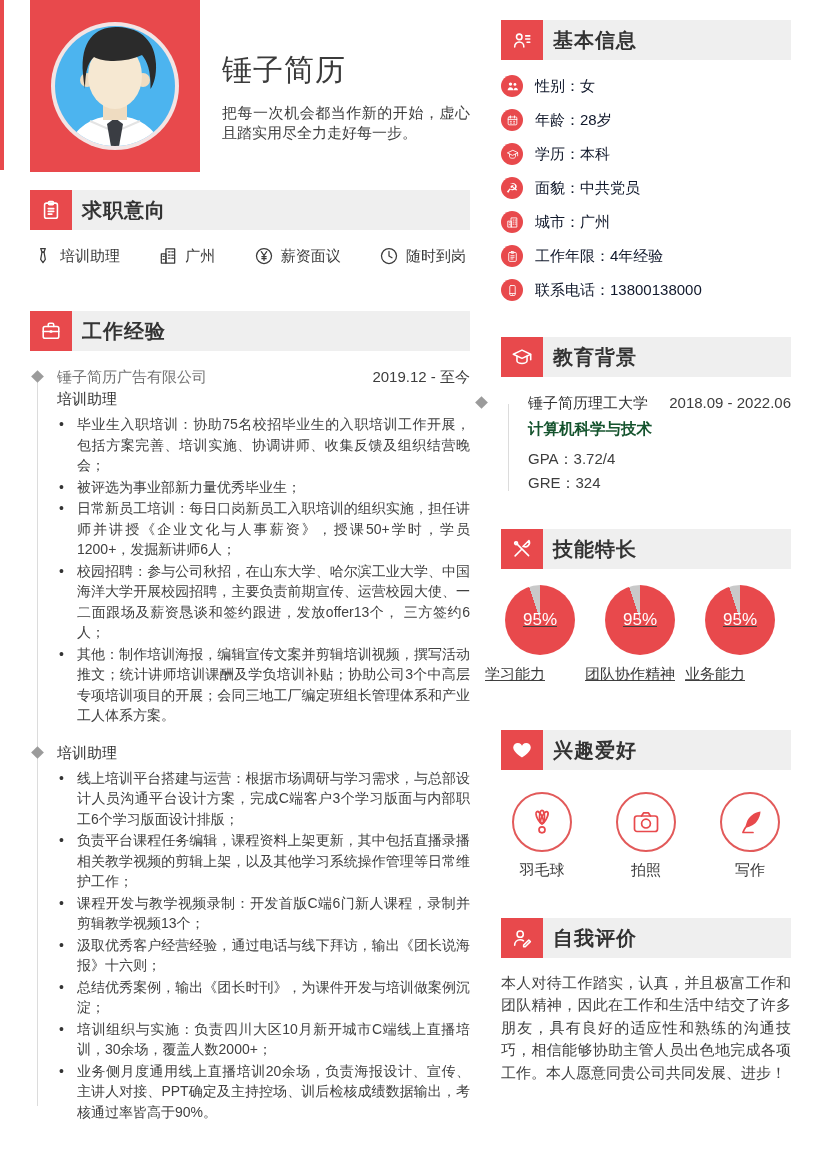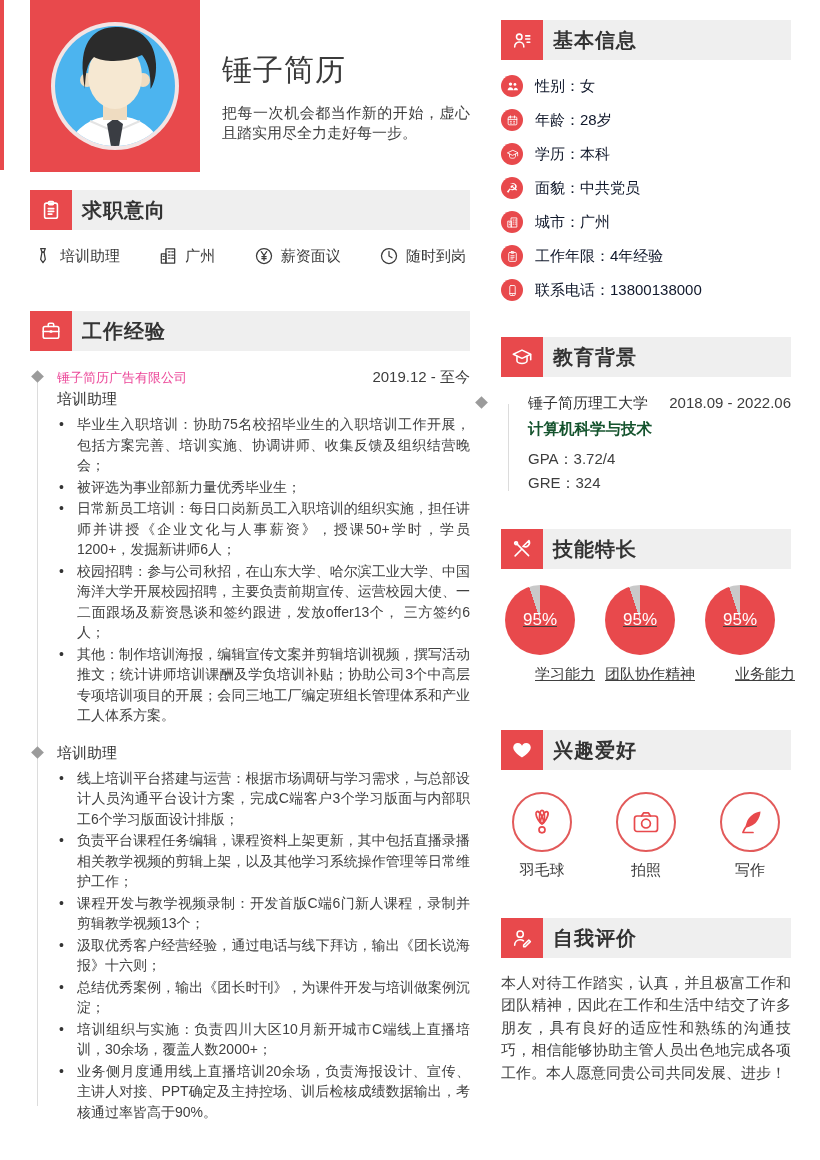--- a/index.html
+++ b/index.html
@@ -35,21 +35,21 @@
   .sec-jobintent{margin-top:18px;}
   .sec-work{margin-top:45px;}
 
   
   .jobs{position:relative;margin-top:17px;padding-left:27px;}
   .jobs::before{content:"";position:absolute;left:7px;top:10px;bottom:16px;width:1px;background:#dcdcdc;}
   .job{position:relative;}
   .job + .job{margin-top:18px;}
   .diamond{position:absolute;left:-24px;top:4px;width:9px;height:9px;background:#9b9b9b;transform:rotate(45deg);}
   .job-head{display:flex;justify-content:space-between;align-items:baseline;}
-  .company{font-size:13px;color:#ec4899;}
+  .company{font-size:15px;color:#737373;}
   .period{font-size:15px;color:#3d3d3d;}
   .position{margin-top:3px;font-size:15px;color:#333;}
   .bullets{list-style:none;margin-top:5px;}
   .bullets li{position:relative;padding-left:20px;font-size:14px;line-height:20.5px;color:var(--body);margin-bottom:1px;text-align:justify;}
   .bullets li::before{content:"\2022";position:absolute;left:2px;color:#333;}
 
   
   .info-list{list-style:none;margin-top:15px;}
   .info-list li{display:flex;align-items:center;margin-bottom:12px;height:22px;}
   .dot-ico{width:22px;height:22px;border-radius:50%;background:var(--accent);display:flex;align-items:center;justify-content:center;flex:0 0 auto;}
@@ -66,21 +66,21 @@
   .school{font-size:15px;color:#333;}
   .major{margin-top:6px;font-size:15.5px;font-weight:700;color:#14532d;}
   .gpa{margin-top:10px;font-size:15px;color:#3d3d3d;}
   .gre{margin-top:5px;font-size:15px;color:#3d3d3d;}
 
   
   .sec-skill{margin-top:36px;}
   .skill-row{display:flex;margin-top:16px;padding-left:4px;gap:30px;text-decoration:underline;}
   .skill{width:70px;text-align:center;}
   .skill-circle{width:70px;height:70px;border-radius:50%;display:flex;align-items:center;justify-content:center;color:#fff;font-size:17px;background:var(--accent);}
-  .skill-label{margin-top:10px;width:110px;margin-left:-20px;font-size:15px;color:#3a3a3a;white-space:nowrap;text-align:right;}
+  .skill-label{margin-top:10px;width:110px;margin-left:-20px;font-size:15px;color:#3a3a3a;white-space:nowrap;text-align:left;}
 
   
   .sec-hobby{margin-top:46px;}
   .hobby-row{display:flex;margin-top:22px;padding-left:11px;gap:44px;}
   .hobby{width:60px;text-align:center;}
   .hobby-circle{width:60px;height:60px;border-radius:50%;border:2px solid #e25a5a;display:flex;align-items:center;justify-content:center;background:#fff;}
   .hobby-circle svg{width:32px;height:32px;stroke:var(--accent);fill:none;stroke-width:1.7;stroke-linecap:round;stroke-linejoin:round;}
   .hobby-circle svg .fill{fill:var(--accent);stroke:none;}
   .hobby-label{margin-top:9px;width:90px;margin-left:-15px;font-size:15px;color:#3a3a3a;white-space:nowrap;text-align:center;}
 

